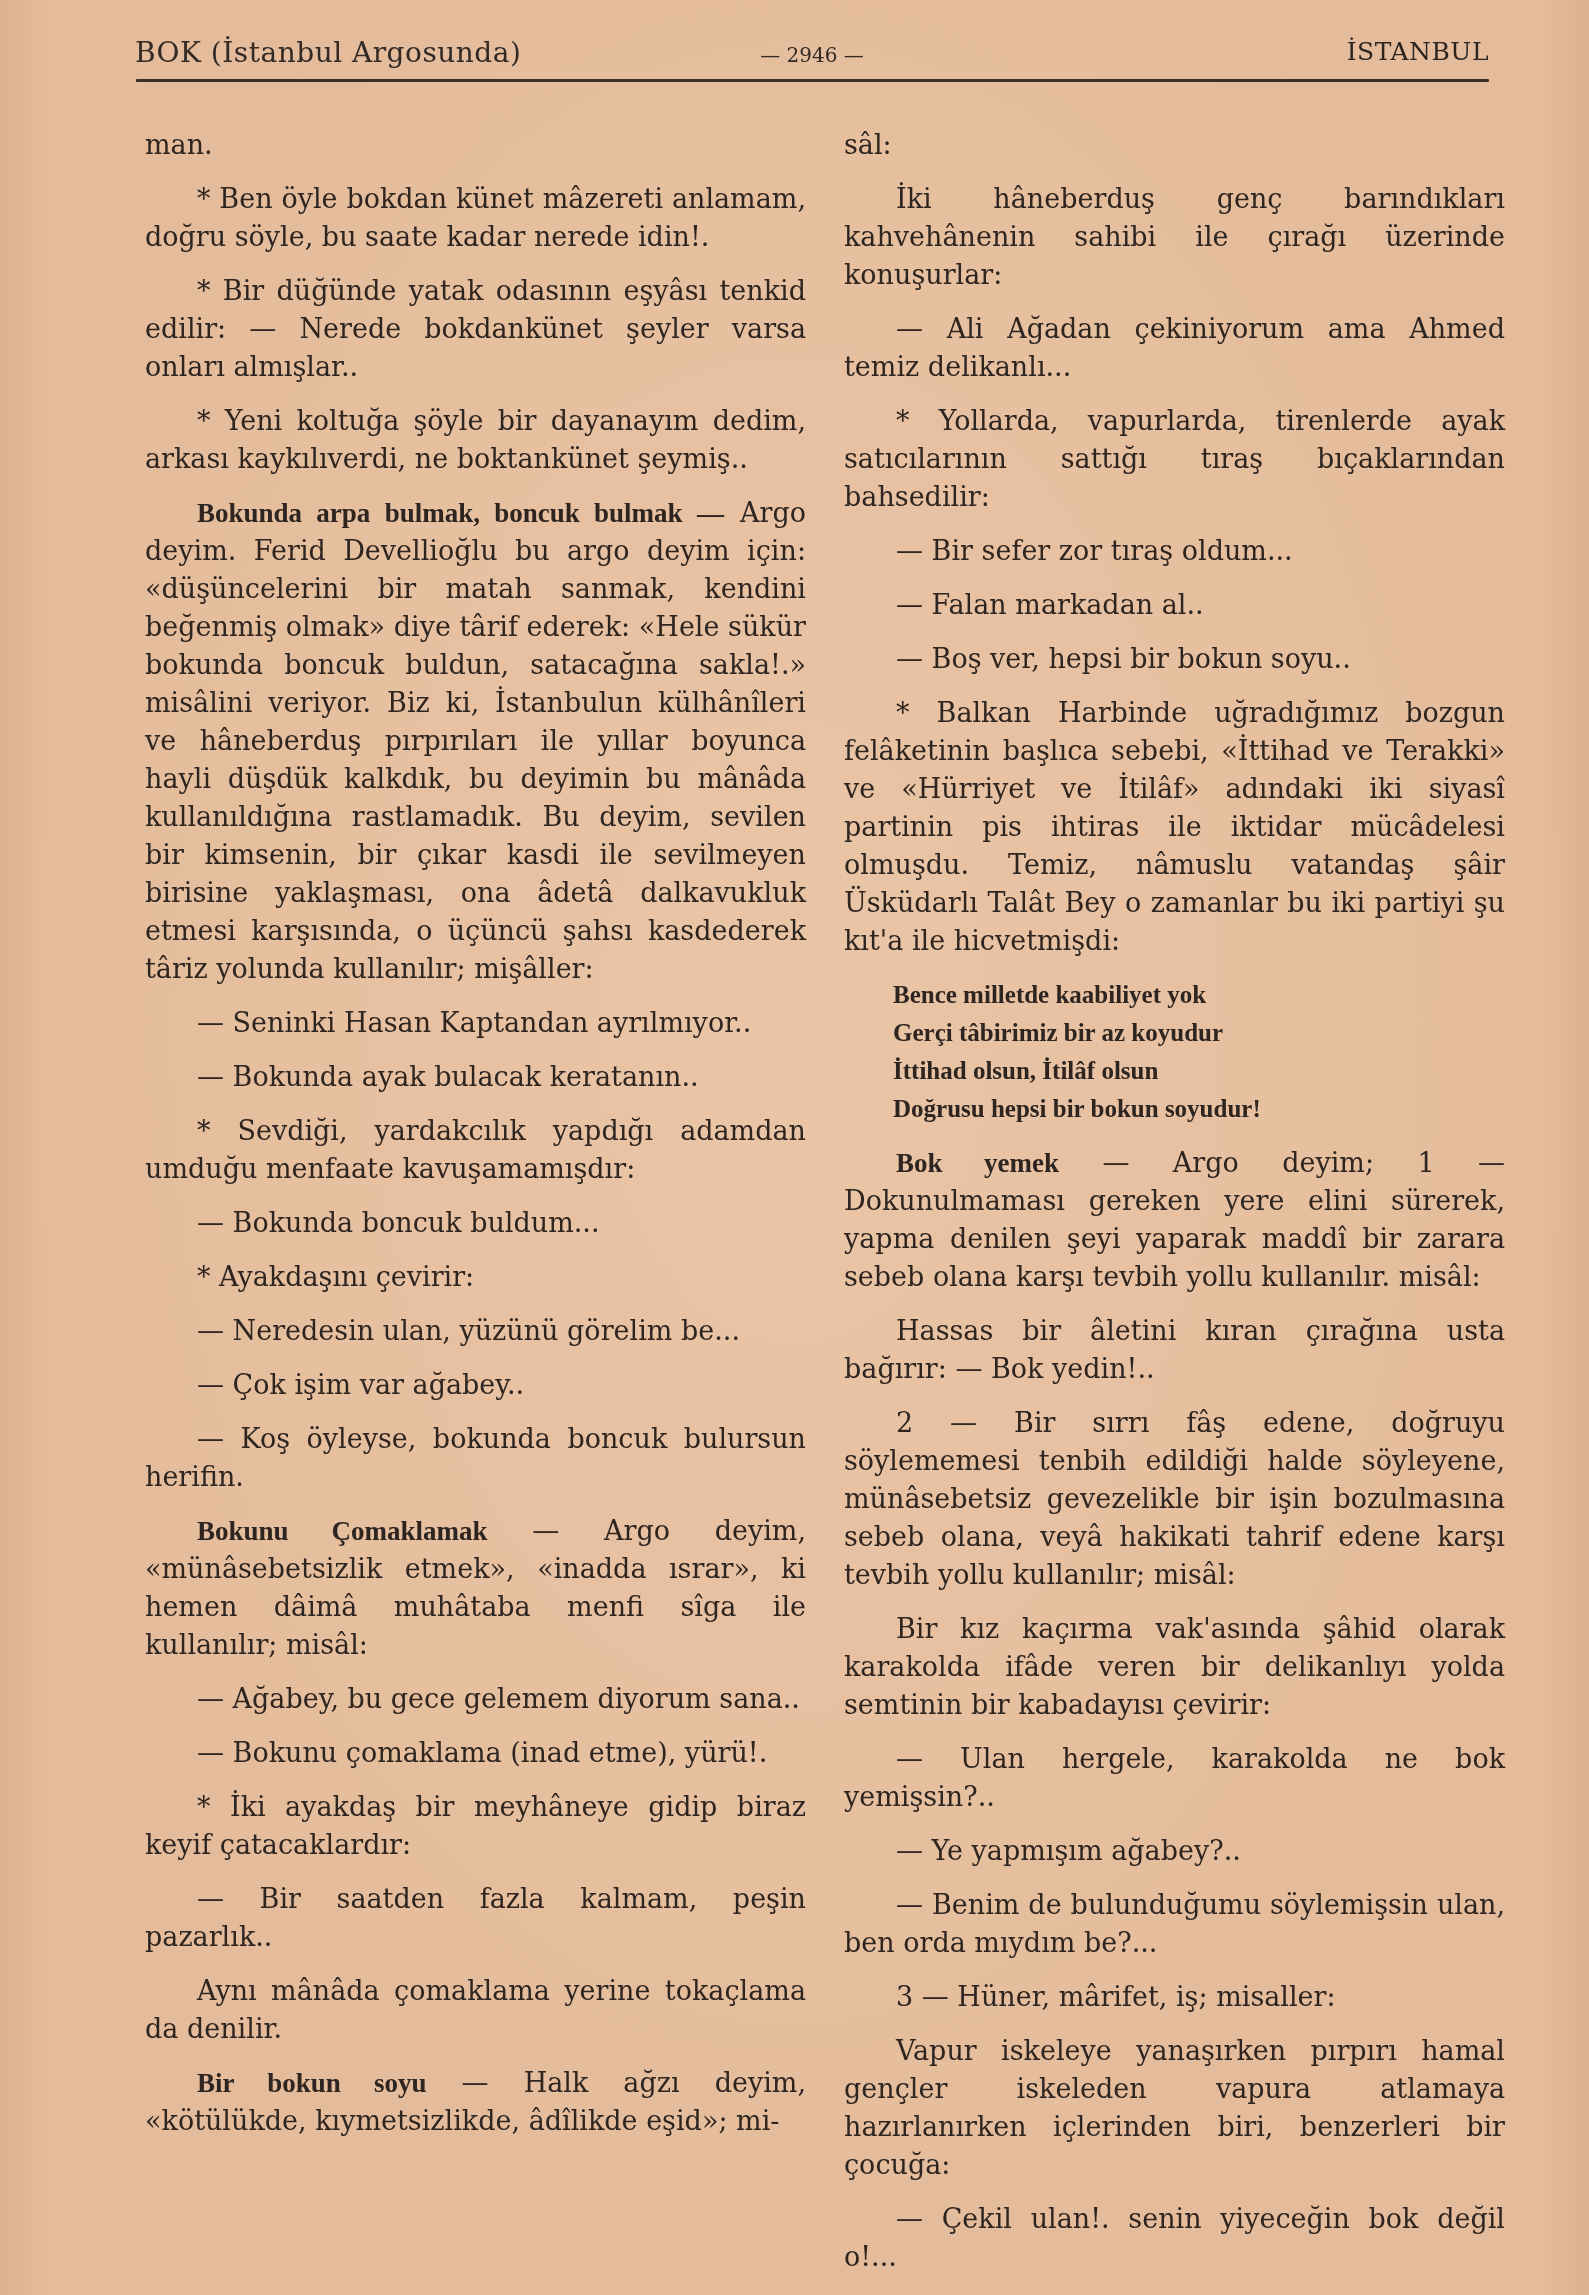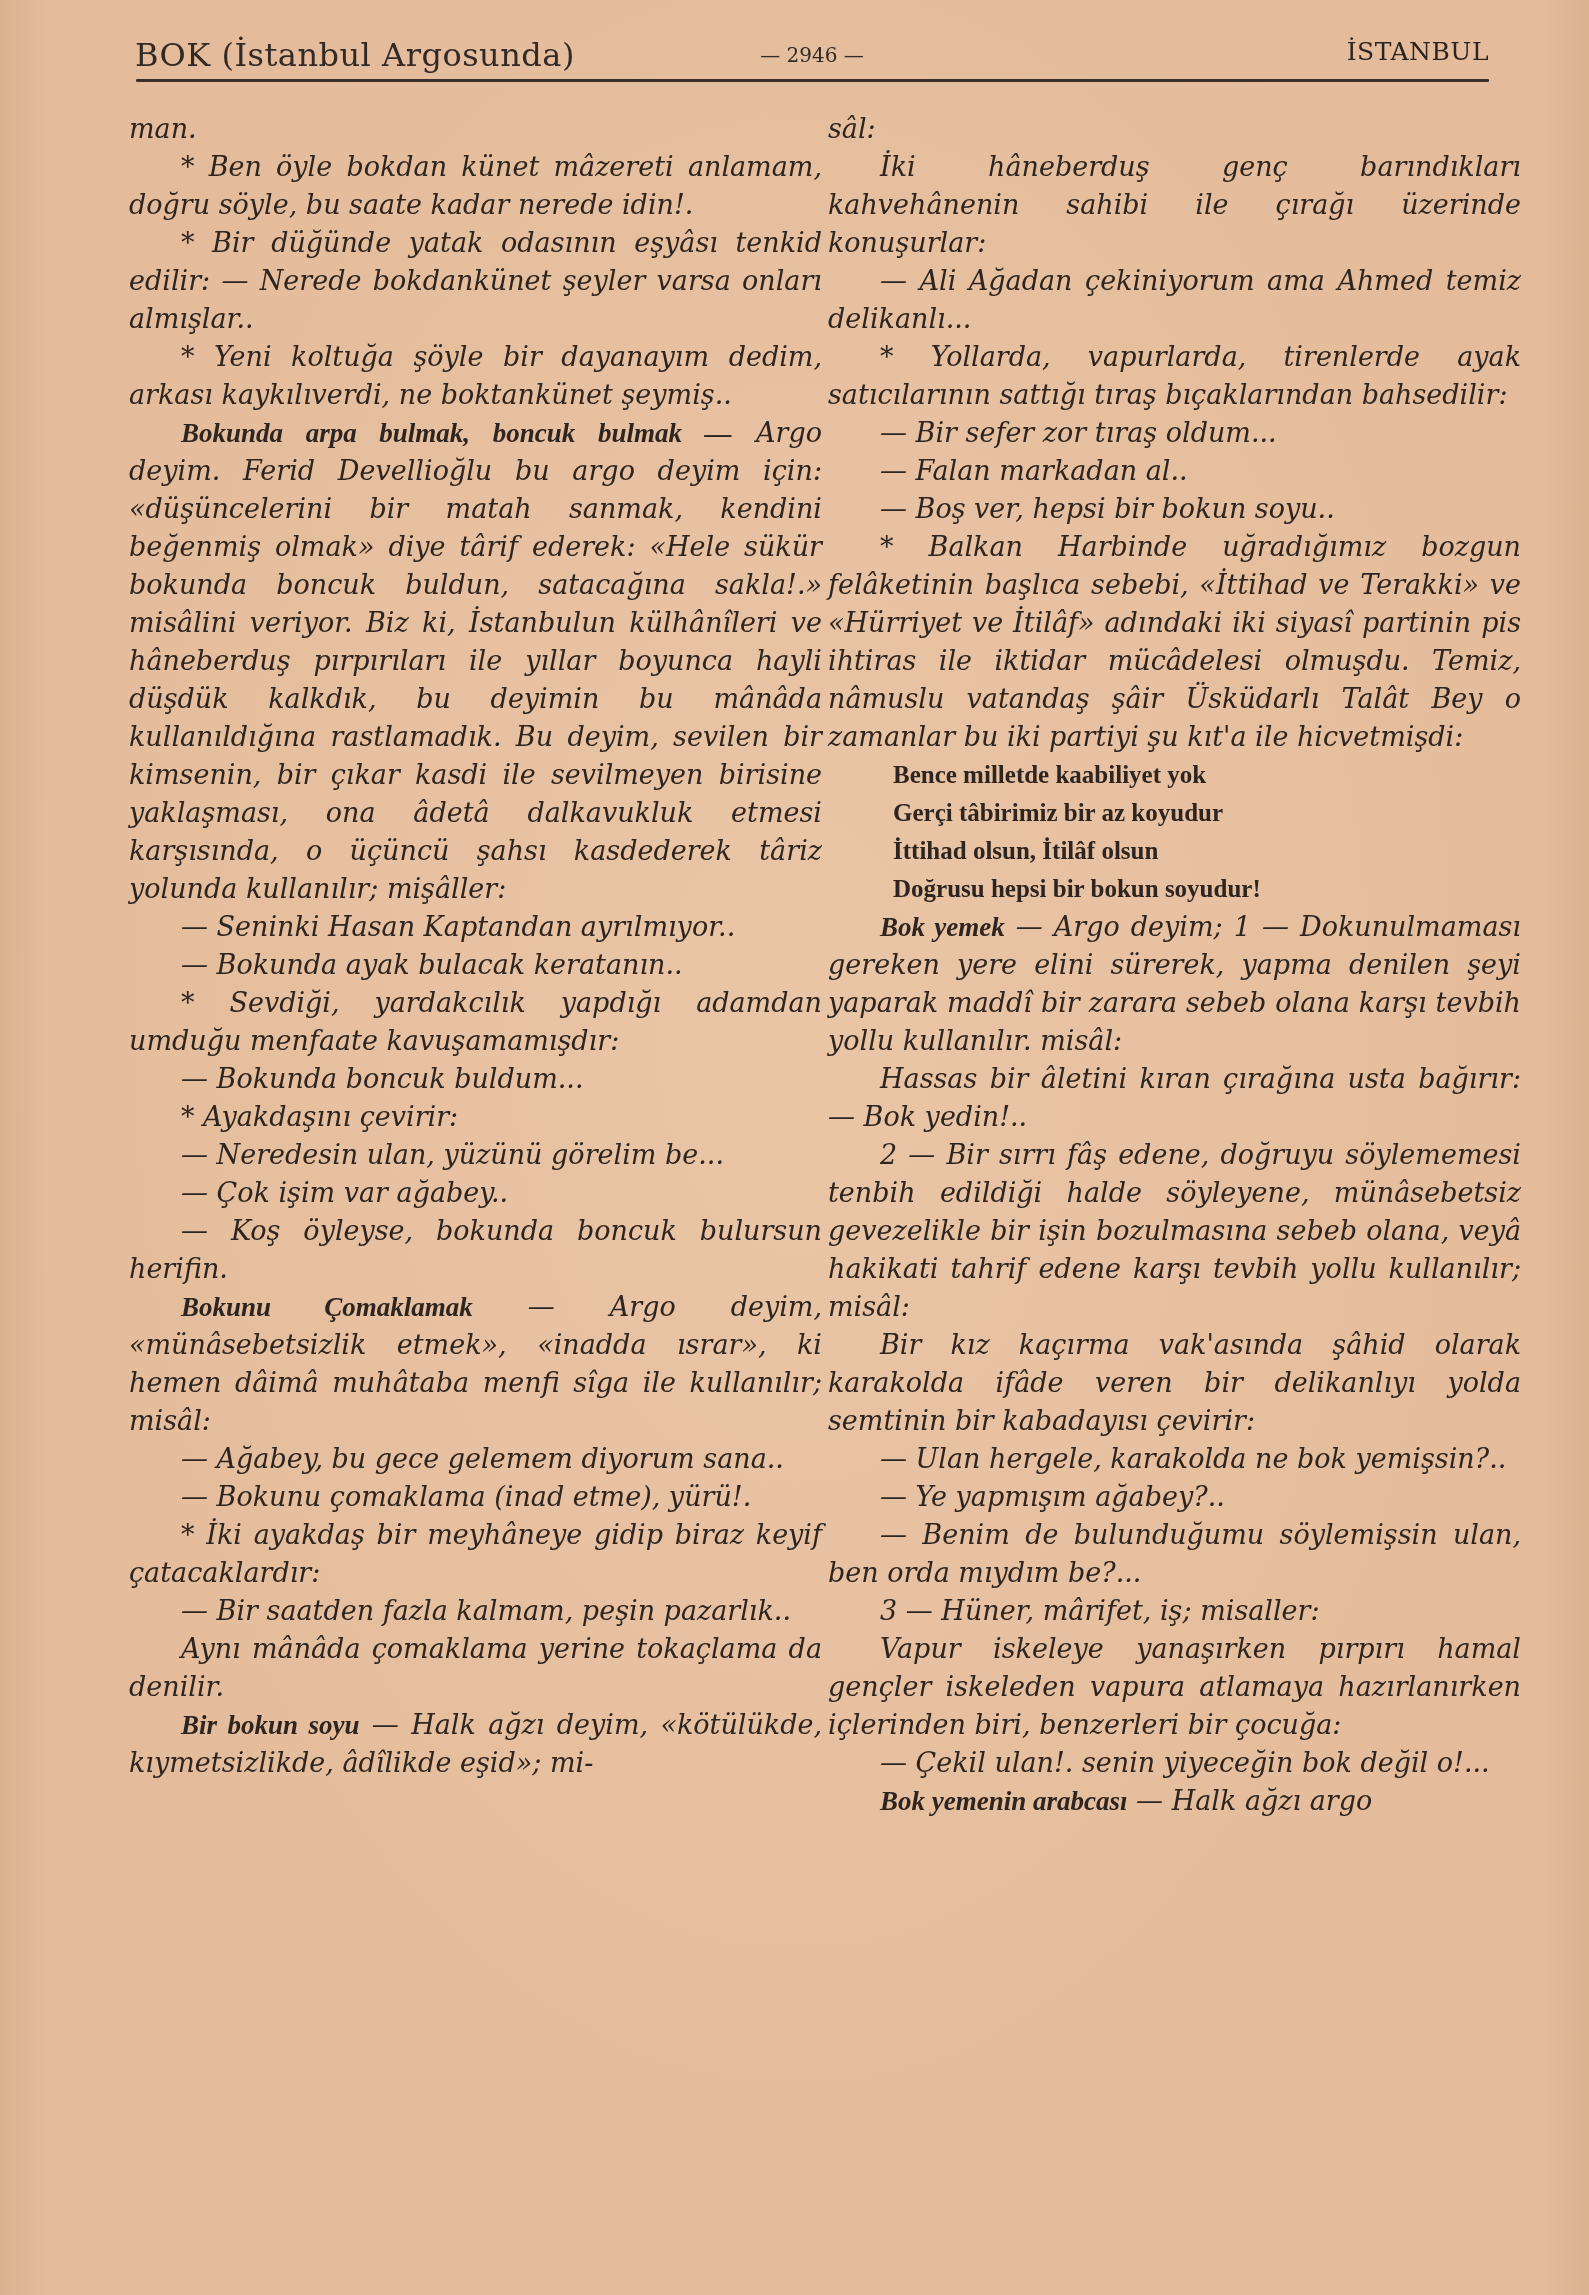--- a/index.html
+++ b/index.html
@@ -9,35 +9,35 @@
     background-image:
       radial-gradient(ellipse at 50% 45%, rgba(238,205,176,0.55) 0%, rgba(228,188,155,0) 70%),
       linear-gradient(90deg, rgba(200,160,125,0.35) 0%, rgba(0,0,0,0) 3%, rgba(0,0,0,0) 97%, rgba(200,160,125,0.35) 100%);
     font-family: "DejaVu Serif", "Liberation Serif", serif;
     color: #2e2520;
     position: relative;
   }
   .running-head {
     position: absolute; left: 135px; right: 100px; top: 31.5px; height: 52px;
   }
-  .rh-left { position: absolute; left: 0; top: 4.2px; font-size: 32px; letter-spacing: 0.5px; color: #332a26; }
+  .rh-left { position: absolute; left: 0; top: 4.2px; font-size: 28px; letter-spacing: 0.5px; color: #332a26; }
   .rh-center { position: absolute; left: 0; right: 0; top: 11.5px; text-align: center; font-size: 20px; color: #332a26; }
   .rh-right { position: absolute; right: 0; top: 5.2px; font-size: 25px; font-weight: normal; color: #2c2420; letter-spacing: 0.5px; }
   .head-rule {
     position: absolute; left: 136px; right: 100px; top: 79px;
     height: 2.6px; background: #3a2f2b; border-radius: 1px;
   }
   .col {
     position: absolute; top: 110px; width: 693px;
     font-size: 27px; line-height: 38px;
     text-align: justify; hyphens: none;
   }
   .col-left { left: 129px; }
   .col-right { left: 828px; width: 693px; }
-  .p { margin: 0; font-style: italic; }
+  .p { margin: 16px; }
   .ind { text-indent: 52px; }
   .dlg { text-indent: 52px; }
   .b { font-weight: bold; font-family: "Liberation Serif", "DejaVu Serif", serif; }
   .verse {
     font-family: "Liberation Serif", "DejaVu Serif", serif;
     font-weight: bold; font-size: 25px; line-height: 38px;
     padding-left: 65px; margin: 0; text-align: left;
   }
 </style>
 </head>

